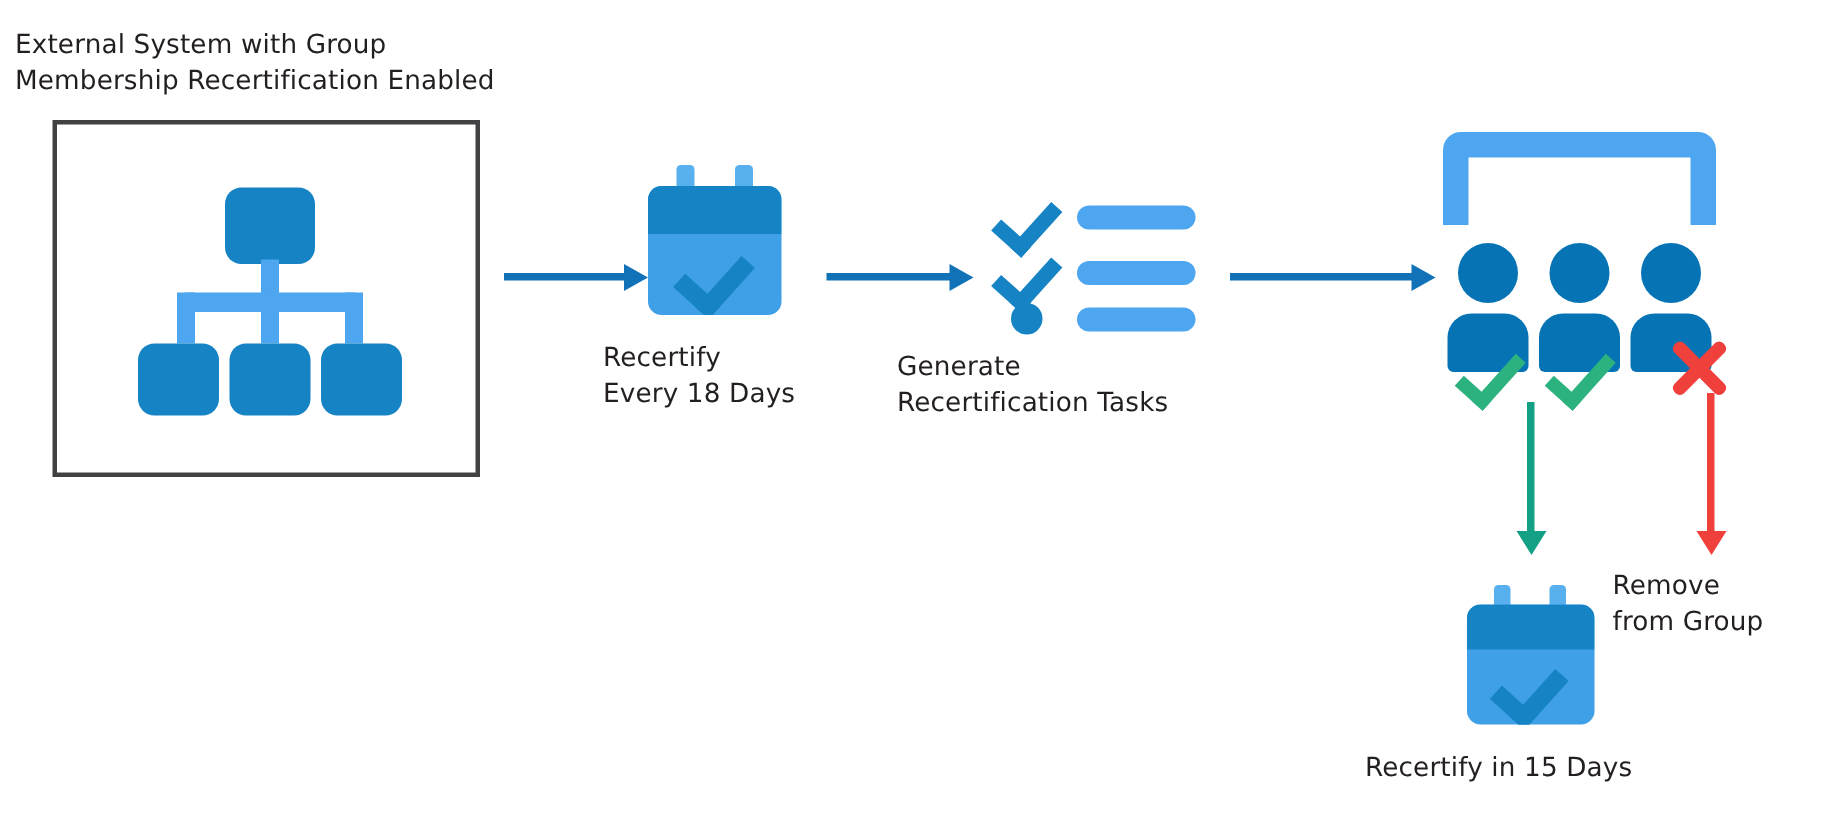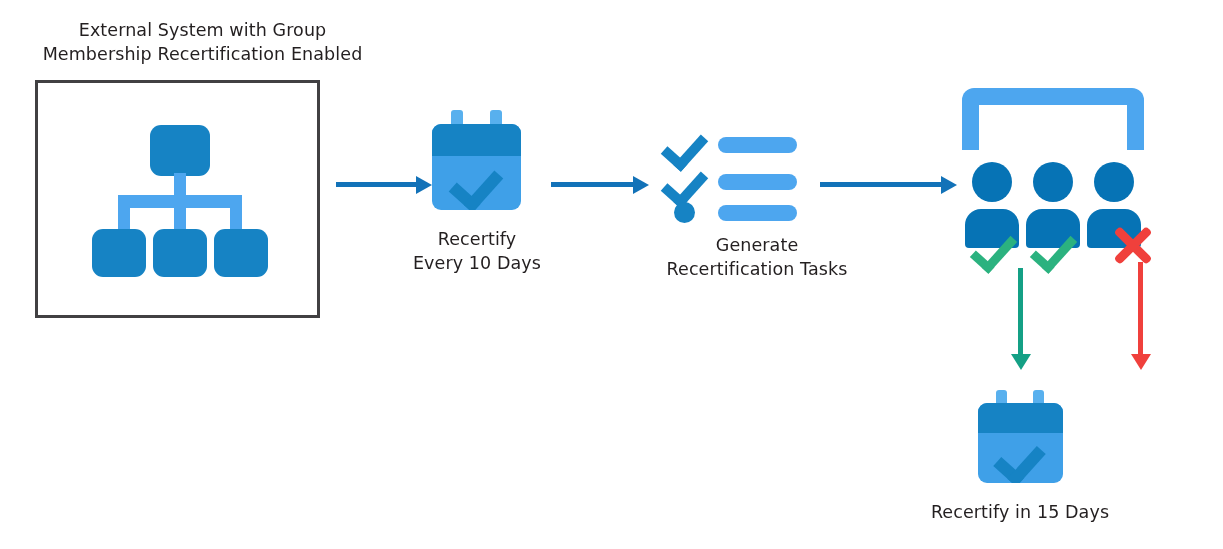--- a/index.html
+++ b/index.html
@@ -17,21 +17,20 @@
     width: 1223px;
     height: 549px;
     background: #ffffff;
     overflow: hidden;
   }
   .abs { position: absolute; }
 
   
   .label {
     position: absolute;
-    text-align: center;
     font-size: 17.5px;
     line-height: 1.38;
     color: #231f20;
     white-space: pre-line;
     letter-spacing: .1px;
   }
 
   
   #system-box {
     left: 35px;
@@ -240,37 +239,37 @@
   <div class="calendar" style="left:432px; top:110px; width:89px; height:100px;">
     <div class="cal-ring" style="left:19px; top:0;  width:12px; height:27px;"></div>
     <div class="cal-ring" style="left:58px; top:0;  width:12px; height:27px;"></div>
     <div class="cal-body" style="left:0; top:14px; width:89px; height:86px;">
       <div class="cal-head" style="height:32px;"></div>
       <div class="cal-check" style="left:28px; top:38px; width:20px; height:34px;"></div>
     </div>
   </div>
 
   <div class="label" style="left:402px; top:227px; width:150px;">Recertify
-Every 10 Days</div>
+Every 18 Days</div>
 
   <div class="h-arrow" style="left:551px; top:176px; width:98px;">
     <div class="shaft" style="width:84px;"></div>
     <div class="head" style="left:82px;"></div>
   </div>
 
   <div class="abs" id="checklist">
     <div class="cl-check" style="left:4px;  top:1px;"></div>
     <div class="cl-bar" style="top:11px;"></div>
     <div class="cl-check" style="left:4px;  top:38px;"></div>
     <div class="cl-bar" style="top:48px;"></div>
     <div class="cl-dot" style="left:7px;  top:76px;"></div>
     <div class="cl-bar" style="top:79px;"></div>
   </div>
 
-  <div class="label" style="left:642px; top:233px; width:230px;">Generate
+  <div class="label" style="left:598px; top:233px; width:230px;">Generate
 Recertification Tasks</div>
 
   <div class="h-arrow" style="left:820px; top:176px; width:137px;">
     <div class="shaft" style="width:123px;"></div>
     <div class="head" style="left:121px;"></div>
   </div>
 
   <div class="abs" id="group-icon">
     <div class="grp-bracket"></div>
     <div class="grp-bracket-cut"></div>
@@ -299,20 +298,22 @@
   <div class="v-arrow v-green" style="left:1011px; top:268px; height:102px;">
     <div class="shaft" style="height:88px;"></div>
     <div class="head"></div>
   </div>
 
   <div class="v-arrow v-red" style="left:1131px; top:262px; height:108px;">
     <div class="shaft" style="height:94px;"></div>
     <div class="head"></div>
   </div>
 
+  <div class="label" style="left:1075px; top:379px; width:135px;">Remove
+from Group</div>
 
   <div class="calendar" style="left:978px; top:390px; width:85px; height:93px;">
     <div class="cal-ring" style="left:18px; top:0; width:11px; height:25px;"></div>
     <div class="cal-ring" style="left:55px; top:0; width:11px; height:25px;"></div>
     <div class="cal-body" style="left:0; top:13px; width:85px; height:80px;">
       <div class="cal-head" style="height:30px;"></div>
       <div class="cal-check" style="left:26px; top:35px; width:19px; height:32px;"></div>
     </div>
   </div>
 

